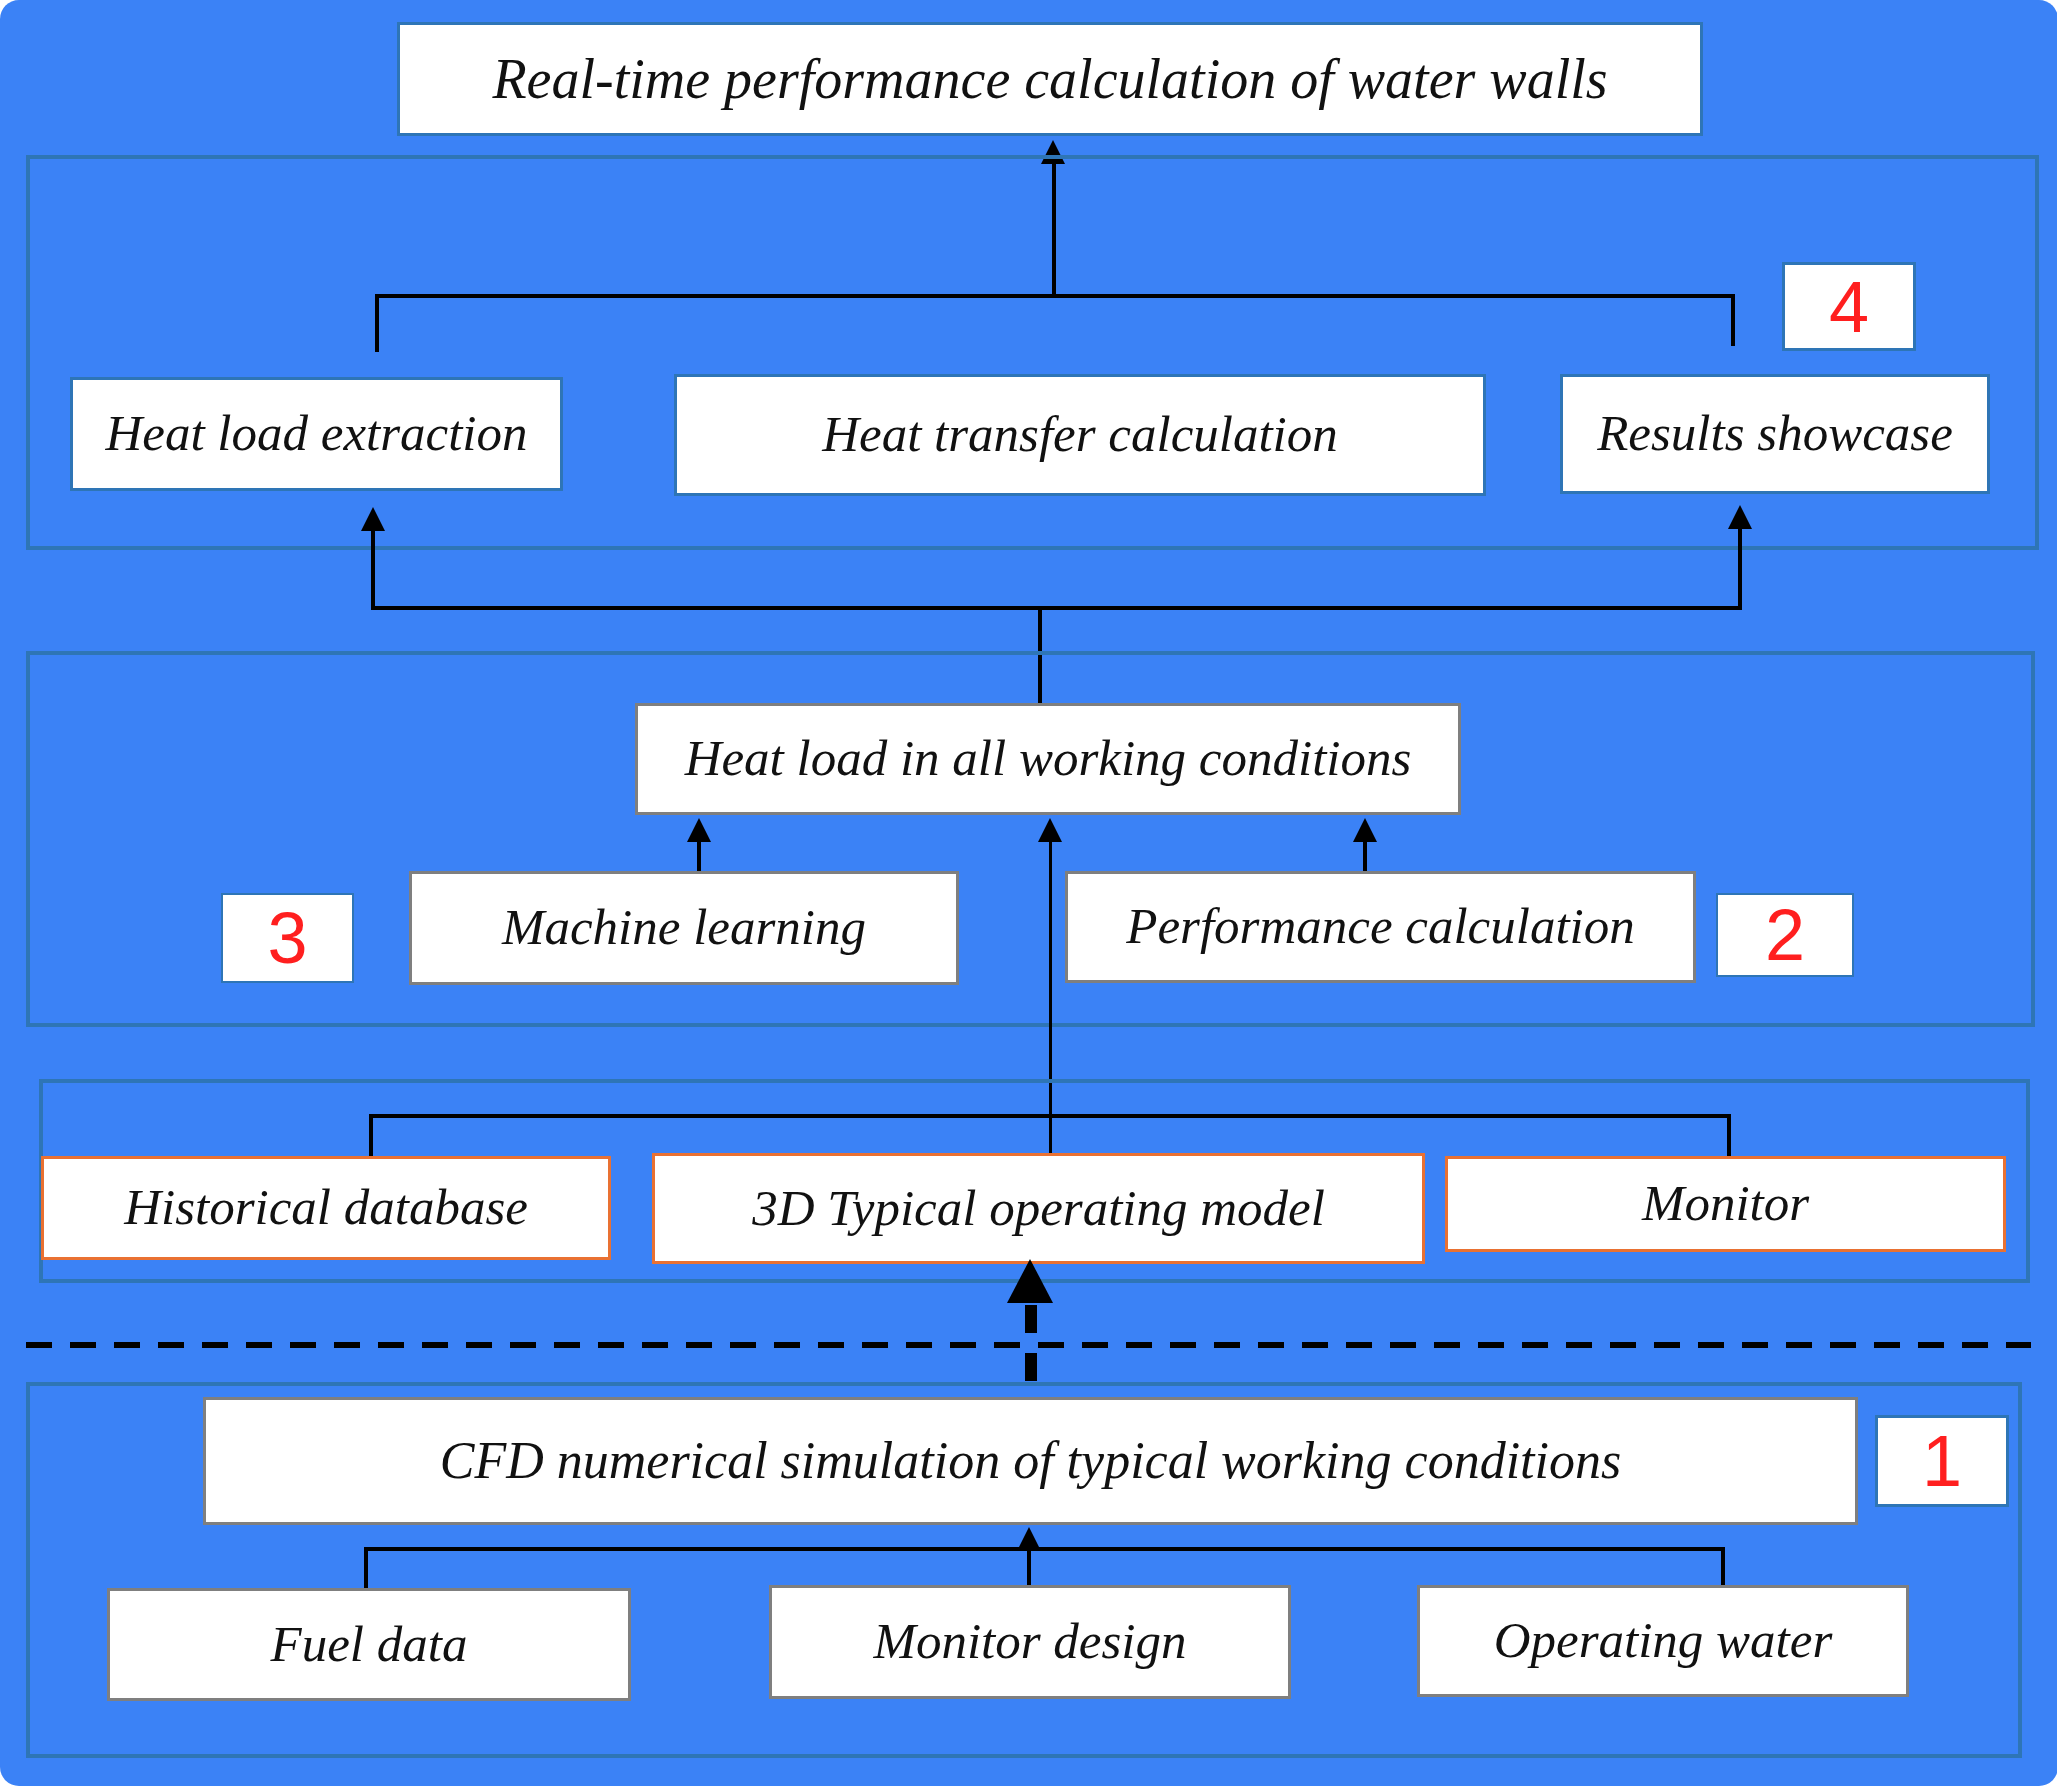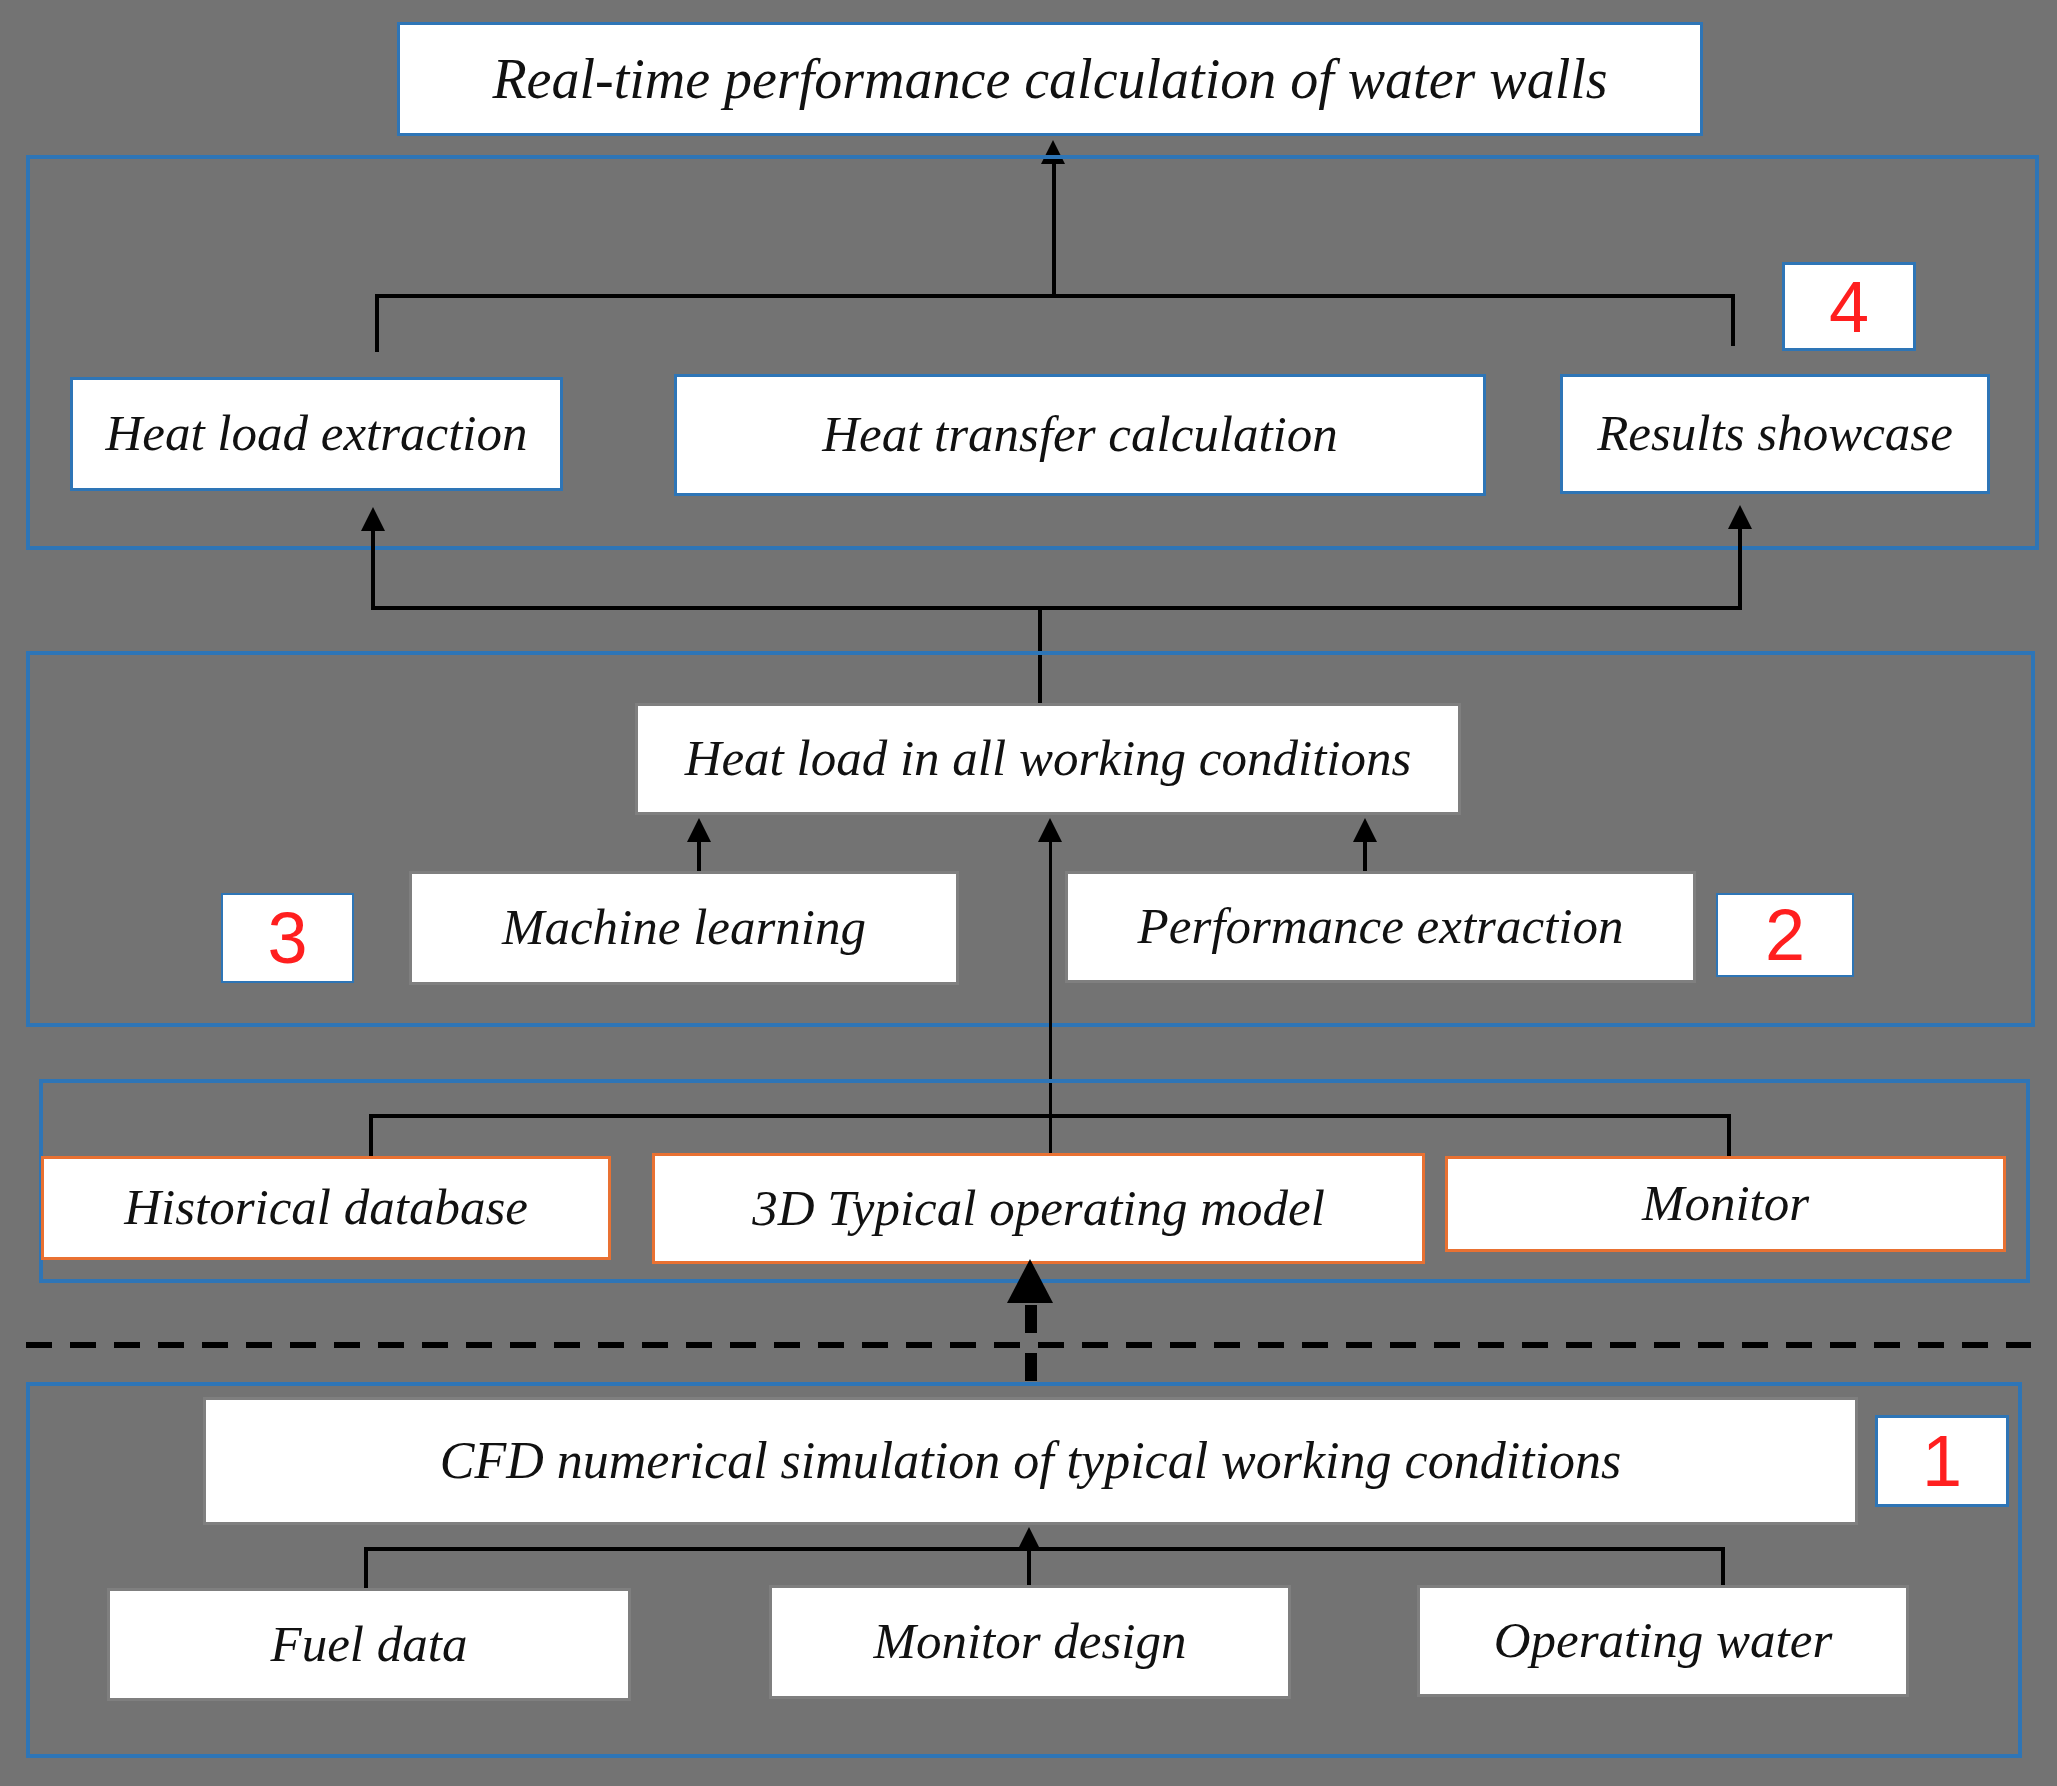--- a/index.html
+++ b/index.html
@@ -1,22 +1,23 @@
 <!DOCTYPE html>
 <html style="font-size:14px"><head>
 <meta charset="utf-8">
 <style>
   html,body{margin:0;padding:0;background:#fff;}
   #canvas{
     position:relative;
     width:2058px;height:1786px;
-    background:#737373;
+    background:#3b82f6;
     font-family:"Liberation Serif","DejaVu Serif",serif;
     color:#111;
     overflow:hidden;
+    border-radius:19px;
   }
   .container{
     position:absolute;
     border:4.4px solid #2e75b6;
     box-sizing:border-box;
     background:transparent;
   }
   .box{
     position:absolute;
     display:flex;align-items:center;justify-content:center;
@@ -117,21 +118,21 @@
   <div class="tri-up" style="left:1353px;top:818px;"></div>
   <div class="vline" style="left:1363px;top:840px;height:31px;"></div>
 
   <div class="numbox" style="left:221px;top:893px;width:133px;height:90px;border-width:2.6px;">
     <span>3</span>
   </div>
   <div class="box gray-b" style="left:409px;top:871px;width:550px;height:114px;">
     <span>Machine learning</span>
   </div>
   <div class="box gray-b" style="left:1065px;top:871px;width:631px;height:112px;">
-    <span>Performance extraction</span>
+    <span>Performance calculation</span>
   </div>
   <div class="numbox" style="left:1716px;top:893px;width:138px;height:84px;border-width:2.6px;">
     <span>2</span>
   </div>
 
   <div class="tri-up" style="left:1038px;top:818px;"></div>
   <div class="vline" style="left:1049px;top:840px;height:314px;width:2.6px;"></div>
 
   <div class="container" style="left:39px;top:1079px;width:1991px;height:204px;"></div>
 

